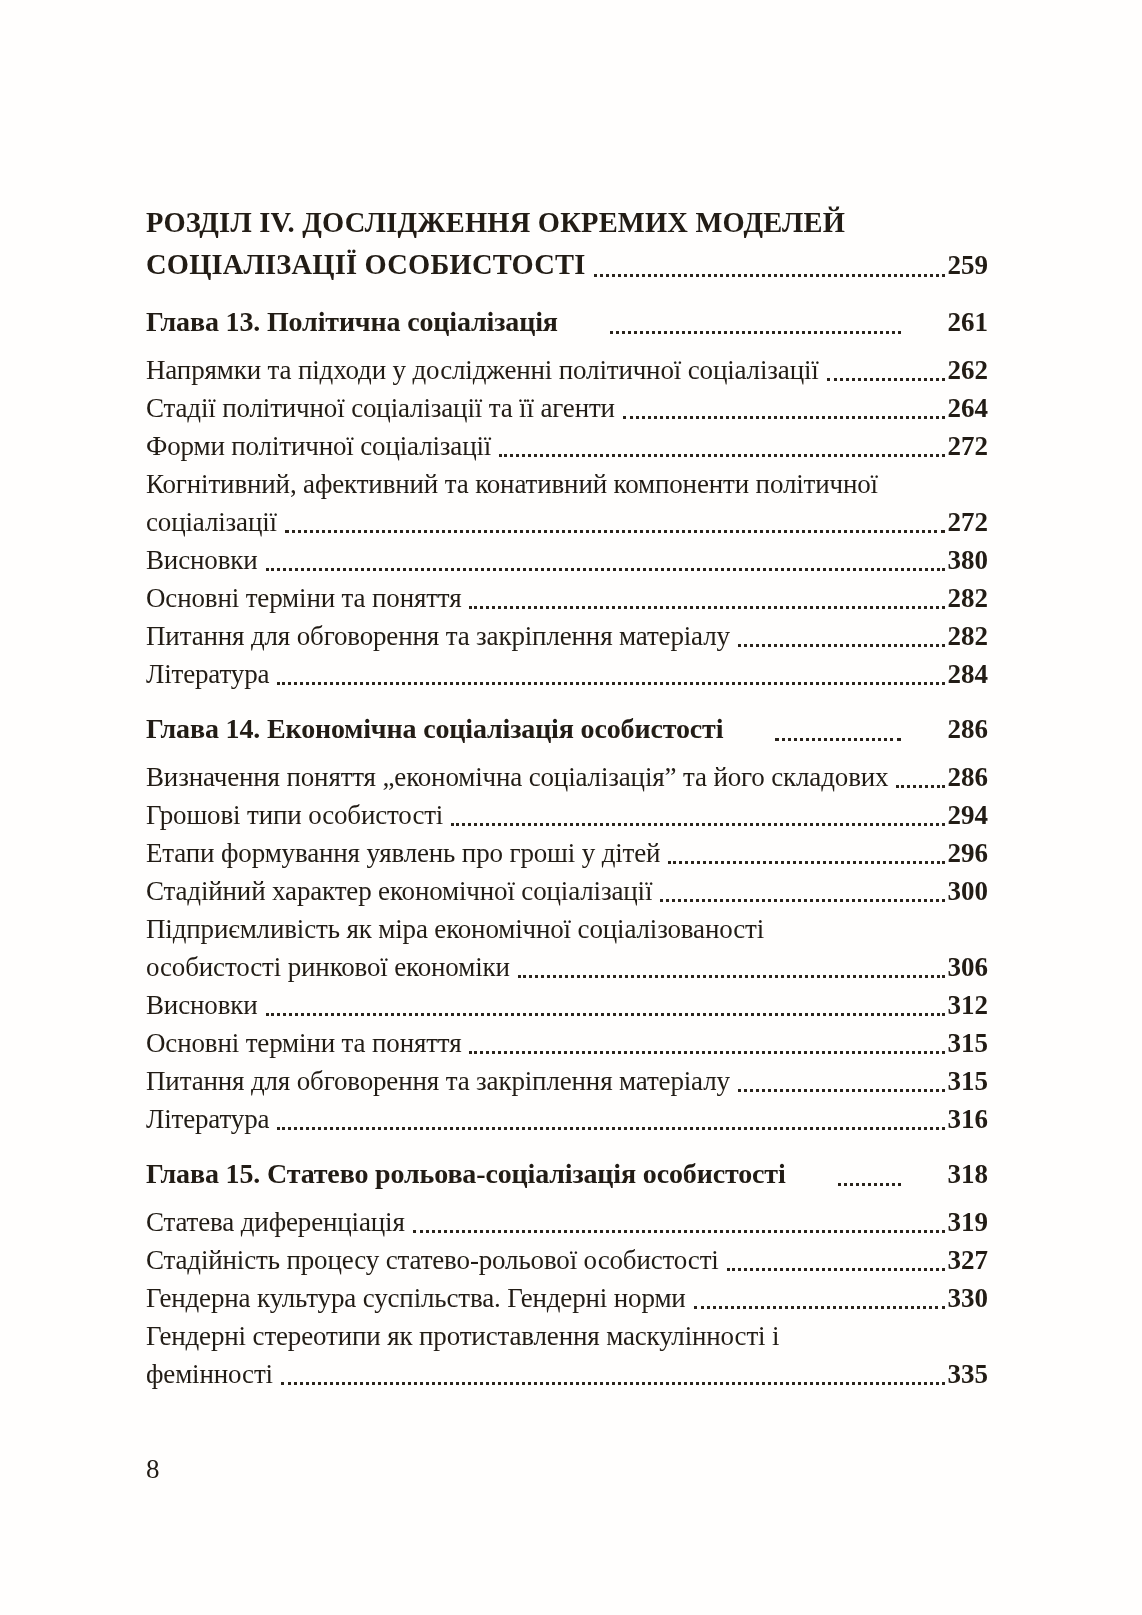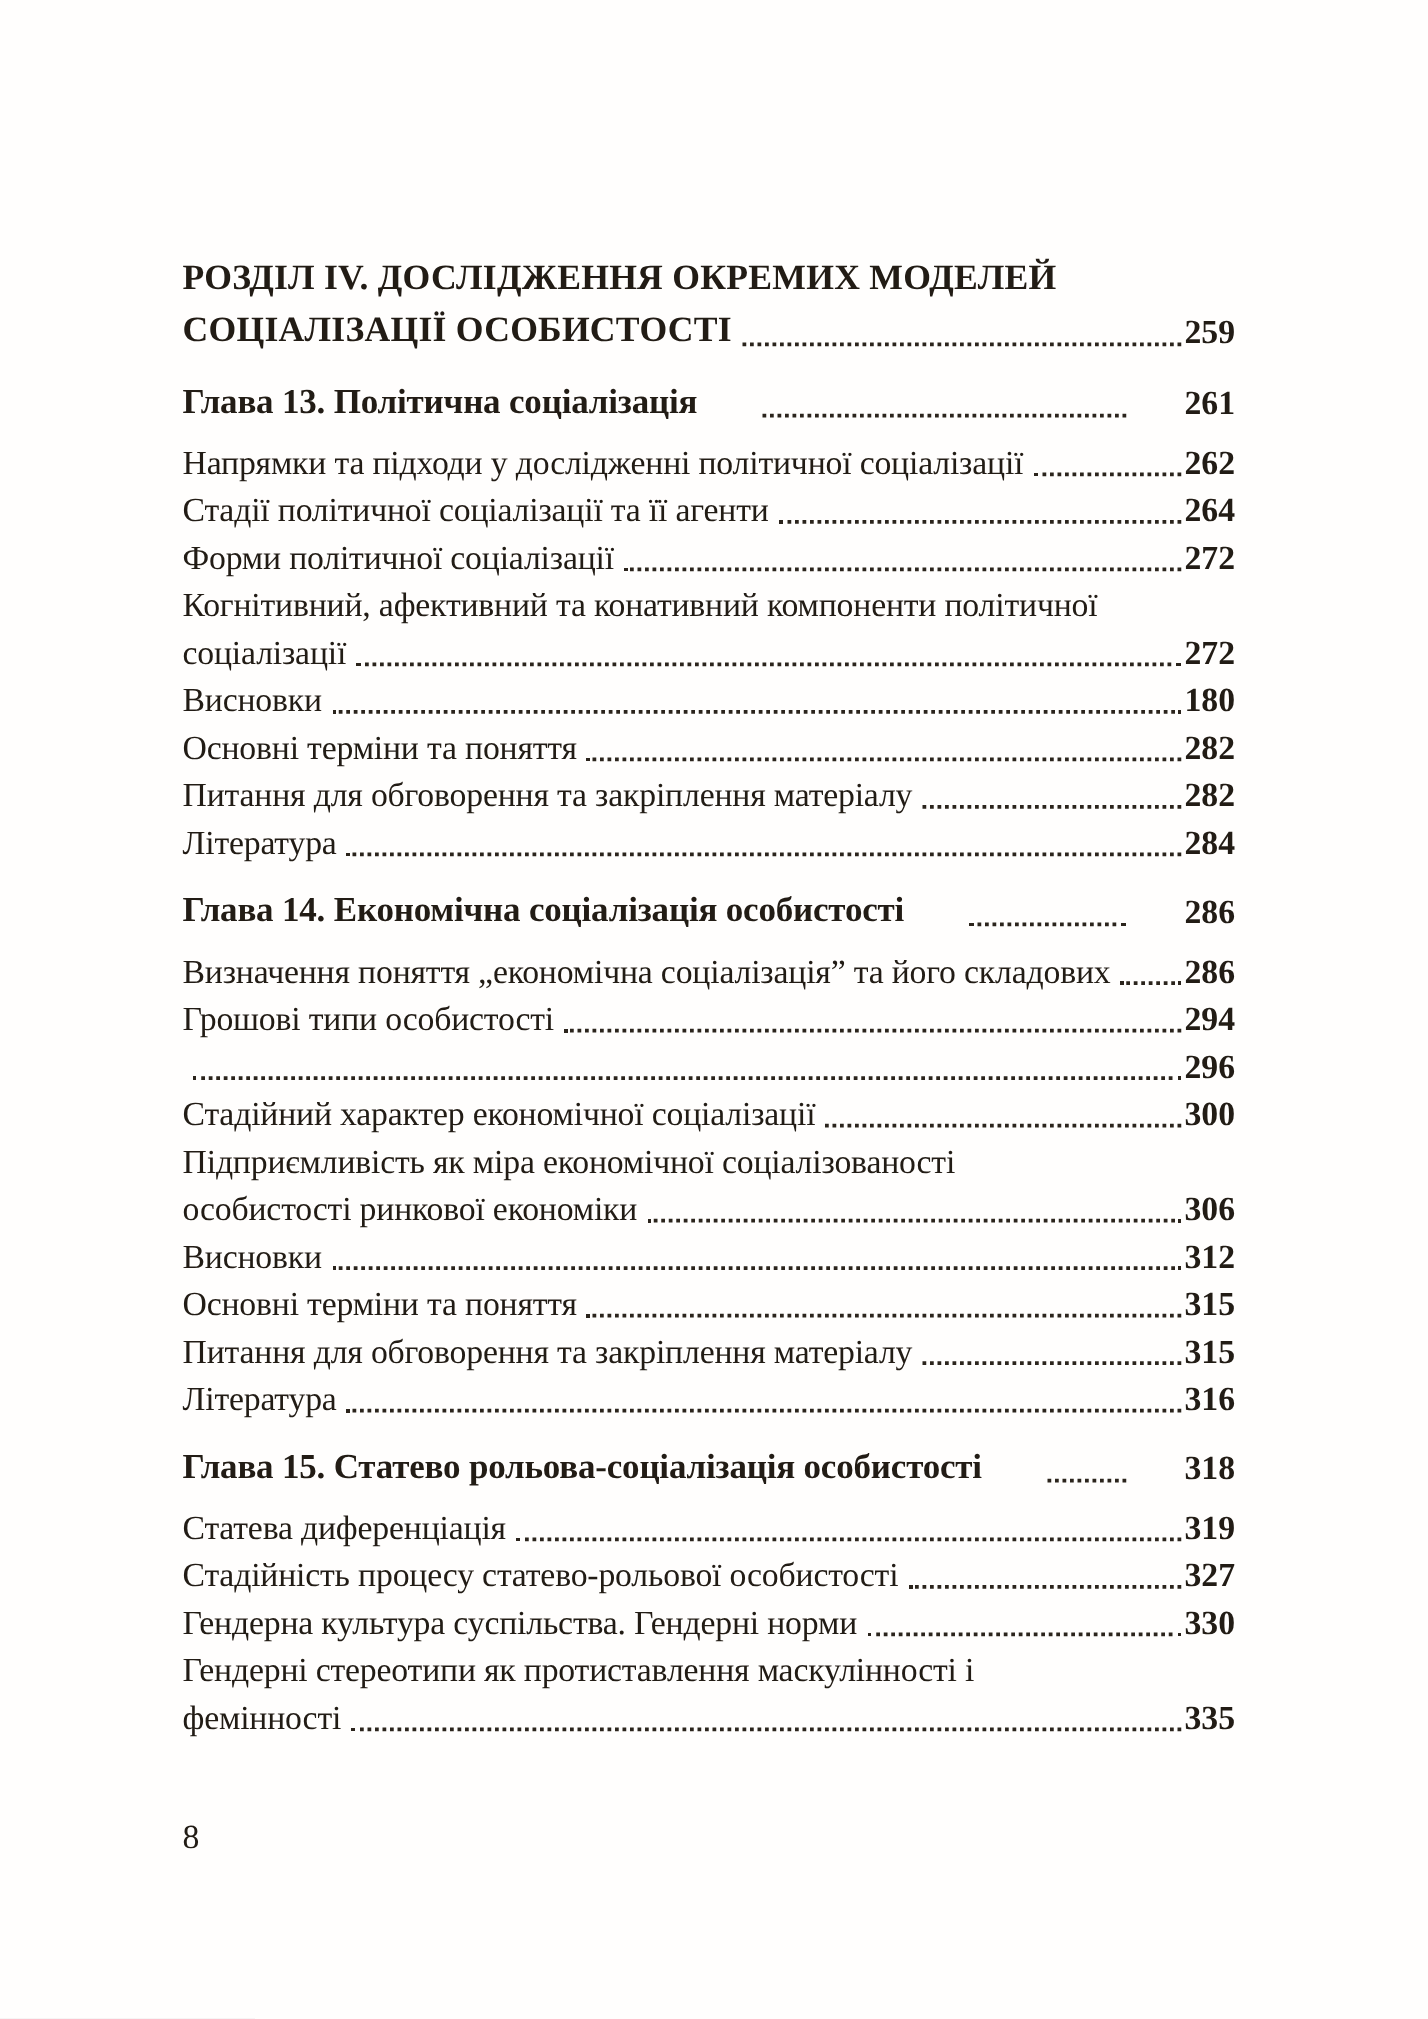--- a/index.html
+++ b/index.html
@@ -112,21 +112,21 @@
 
   </div>
       <div class="row entry">
     <span class="title">соціалізації</span>
     <span class="dots"></span>
     <span class="pageno">272</span>
   </div>
       <div class="row entry">
     <span class="title">Висновки</span>
     <span class="dots"></span>
-    <span class="pageno">180</span>
+    <span class="pageno">380</span>
   </div>
       <div class="row entry">
     <span class="title">Основні терміни та поняття</span>
     <span class="dots"></span>
     <span class="pageno">282</span>
   </div>
       <div class="row entry">
     <span class="title">Питання для обговорення та закріплення матеріалу</span>
     <span class="dots"></span>
     <span class="pageno">282</span>
@@ -145,20 +145,21 @@
     <span class="title">Визначення поняття „економічна соціалізація” та його складових</span>
     <span class="dots"></span>
     <span class="pageno">286</span>
   </div>
       <div class="row entry">
     <span class="title">Грошові типи особистості</span>
     <span class="dots"></span>
     <span class="pageno">294</span>
   </div>
       <div class="row entry">
+    <span class="title">Етапи формування уявлень про гроші у дітей</span>
     <span class="dots"></span>
     <span class="pageno">296</span>
   </div>
       <div class="row entry">
     <span class="title">Стадійний характер економічної соціалізації</span>
     <span class="dots"></span>
     <span class="pageno">300</span>
   </div>
       <div class="row entry">
     <span class="title">Підприємливість як міра економічної соціалізованості</span>

